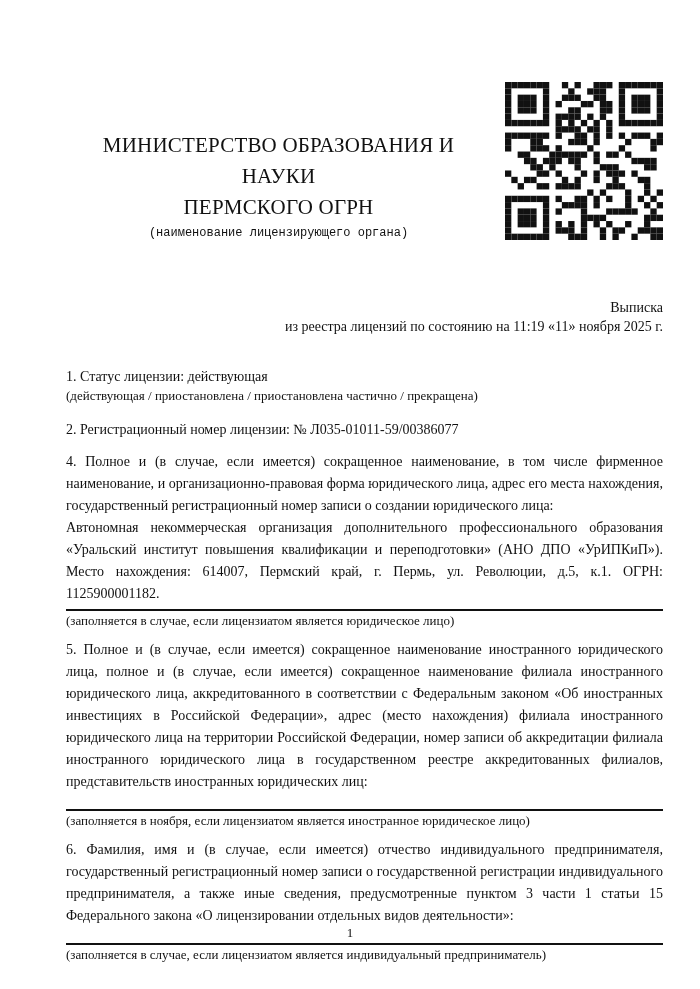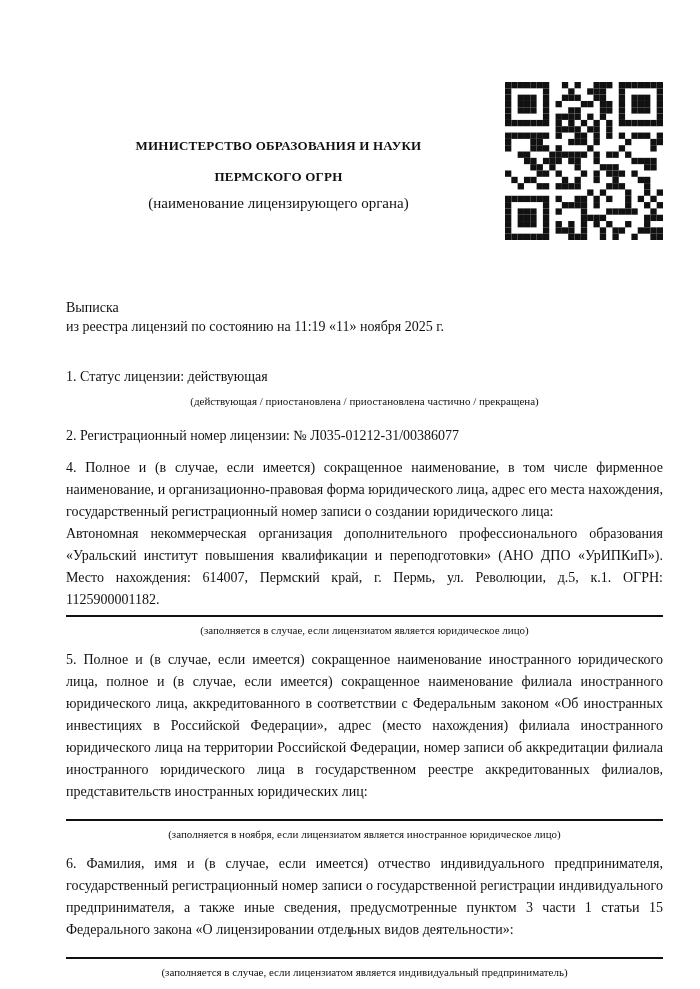--- a/index.html
+++ b/index.html
@@ -25,52 +25,52 @@
     align-items: flex-start;
     margin-top: 82px;
   }
   .ministry {
     flex: 1;
     text-align: center;
     margin-top: 48px;
     padding-right: 14px;
   }
   .ministry-name {
-    font-weight: bold;
-    font-size: 13px;
+    font-weight: normal;
+    font-size: 21px;
     line-height: 31px;
     letter-spacing: 0.2px;
   }
   .ministry-caption {
-    font-size: 15px;
+    font-size: 12px;
     margin-top: 3px;
+    font-family: Liberation Mono, monospace;
   }
   .qr-box {
     width: 158px;
     height: 164px;
     flex: 0 0 158px;
   }
   .qr-box svg { display: block; }
   .doc-title {
-    text-align: left;
+    text-align: right;
     margin-top: 52px;
     font-size: 14px;
     line-height: 19px;
   }
   .items { margin-top: 29px; }
   .line { line-height: 21.5px; margin-top: 30px; }
   .para {
     text-align: justify;
     line-height: 22px;
   }
   .small-caption {
-    text-align: center;
-    font-size: 11px;
+    text-align: left;
+    font-size: 13px;
     line-height: 15px;
-    margin-top: 6px;
   }
   .rule {
     border: none;
     border-top: 2px solid #111111;
     margin: 4px 0 2px 0;
   }
   .rule-gap {
     border: none;
     border-top: 2px solid #111111;
     margin: 16px 0 2px 0;
@@ -408,21 +408,21 @@
     <div>из реестра лицензий по состоянию на 11:19 «11» ноября 2025 г.</div>
   </div>
 
   <div class="items">
 
     <div>
       <div class="line">1. Статус лицензии: действующая</div>
       <div class="small-caption">(действующая / приостановлена / приостановлена частично / прекращена)</div>
     </div>
 
-    <div class="line mt16">2. Регистрационный номер лицензии: № Л035-01212-31/00386077</div>
+    <div class="line mt16">2. Регистрационный номер лицензии: № Л035-01011-59/00386077</div>
 
 
     <div class="mt12">
       <div class="para">4. Полное и (в случае, если имеется) сокращенное наименование, в том числе фирменное наименование, и организационно-правовая форма юридического лица, адрес его места нахождения, государственный регистрационный номер записи о создании юридического лица:</div>
       <div class="para">Автономная некоммерческая организация дополнительного профессионального образования «Уральский институт повышения квалификации и переподготовки» (АНО ДПО «УрИПКиП»). Место нахождения: 614007, Пермский край, г. Пермь, ул. Революции, д.5, к.1. ОГРН: 1125900001182.</div>
       <div class="rule"></div>
       <div class="small-caption">(заполняется в случае, если лицензиатом является юридическое лицо)</div>
     </div>
 
     <div class="mt12">

